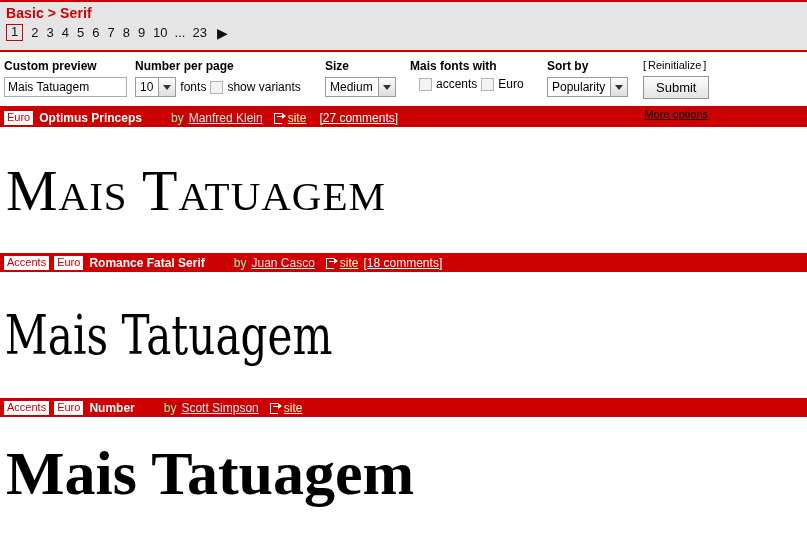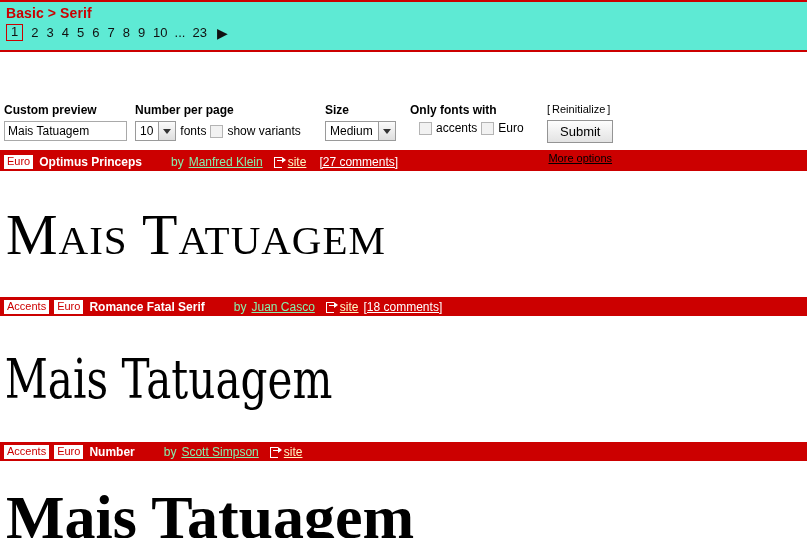--- a/index.html
+++ b/index.html
@@ -13,21 +13,21 @@
   #page {
     width: 807px;
     height: 538px;
     position: relative;
     overflow: hidden;
     background: #ffffff;
   }
 
   
   .topbar {
-    background: #5eead4;
+    background: #e5e5e5;
     border-top: 2px solid #cc0000;
     border-bottom: 2px solid #cc0000;
     height: 52px;
     padding: 3px 4px 0 4px;
   }
   .breadcrumb {
     color: #cc0000;
     font-weight: bold;
     font-size: 14px;
     letter-spacing: 0.1px;
@@ -62,21 +62,20 @@
   }
 
   
   .options {
     display: flex;
     align-items: flex-start;
     padding: 6px 4px 5px 4px;
     border-bottom: 2px solid #cc0000;
     height: 56px;
     gap: 0px;
-    margin-top: 44px;
   }
   .opt-group { display: flex; flex-direction: column; }
   .opt-label {
     font-weight: bold;
     font-size: 12px;
     line-height: 16px;
     margin-bottom: 3px;
     white-space: nowrap;
   }
   .opt-row { display: flex; align-items: center; gap: 4px; white-space: nowrap; }
@@ -160,21 +159,21 @@
     background: #ffffff;
     color: #cc0000;
     font-size: 11px;
     line-height: 13px;
     padding: 0px 3px 1px 3px;
     display: inline-block;
     cursor: pointer;
   }
   .fname { font-weight: bold; color: #ffffff; margin-left: 1px; }
   .fby { color: #86efac; font-weight: normal; padding-left: 24px; }
-  .fauthor { color: #86efac; text-decoration: underline; cursor: pointer; font-weight: normal; }
+  .fauthor { color: #e5e5e5; text-decoration: underline; cursor: pointer; font-weight: normal; }
   .site-link { color:#fef9c3; text-decoration: underline; cursor:pointer; }
   .ext-icon {
     display: inline-block;
     width: 11px; height: 10px;
     position: relative;
     margin-right: 1px;
     vertical-align: -1px;
   }
   .ext-icon::before {
     content: "";
@@ -286,29 +285,40 @@
         <span class="sel">
           <span class="sel-val">Medium</span>
           <span class="sel-btn">
               <i></i>
             </span>
         </span>
       </div>
     </div>
 
     <div class="opt-group" style="width:137px;">
-      <div class="opt-label">Only fonts with</div>
+      <div class="opt-label">Mais fonts with</div>
       <div class="opt-row" style="padding-left:9px;">
         <span class="cbx"></span>
         <span class="plain">accents</span>
         <span class="cbx"></span>
         <span class="plain">Euro</span>
       </div>
     </div>
 
+    <div class="opt-group" style="width:96px;">
+      <div class="opt-label">Sort by</div>
+      <div class="opt-row">
+        <span class="sel">
+          <span class="sel-val">Popularity</span>
+          <span class="sel-btn">
+              <i></i>
+            </span>
+        </span>
+      </div>
+    </div>
 
     <div class="opt-group">
       <div class="reinit-wrap">
         <span>[</span><span class="lnk" style="margin:0 2px;">Reinitialize</span><span>]</span>
       </div>
       <div class="opt-row" style="gap:9px;flex-direction:column;">
         <button class="submit-btn">Submit</button>
         <span class="more-opt">More options</span>
       </div>
     </div>

